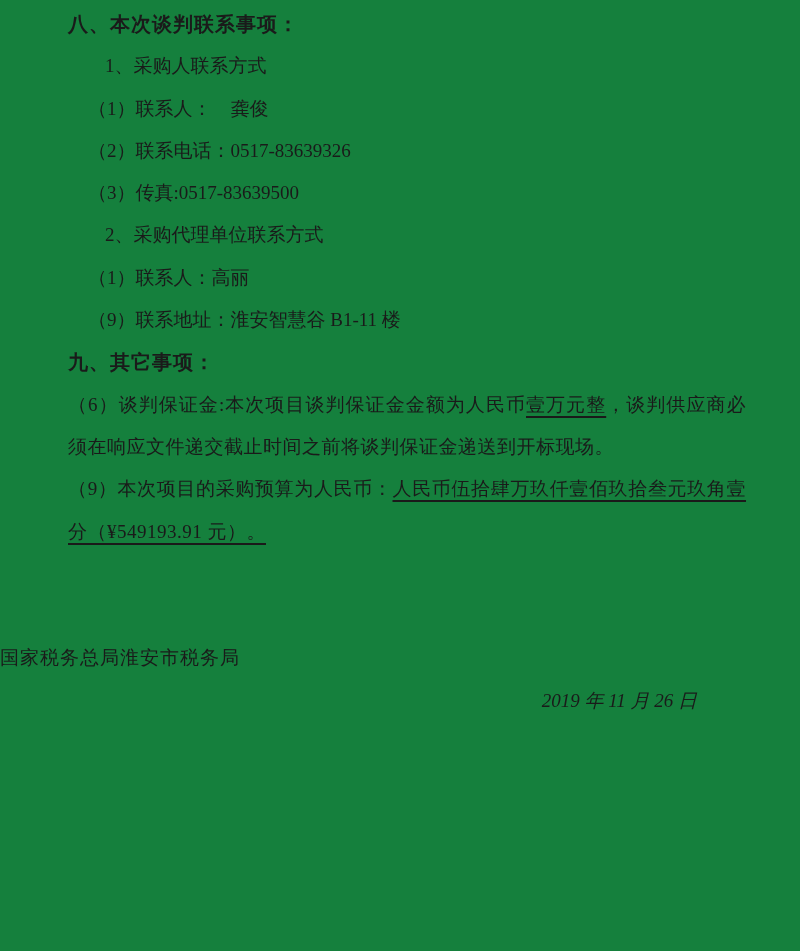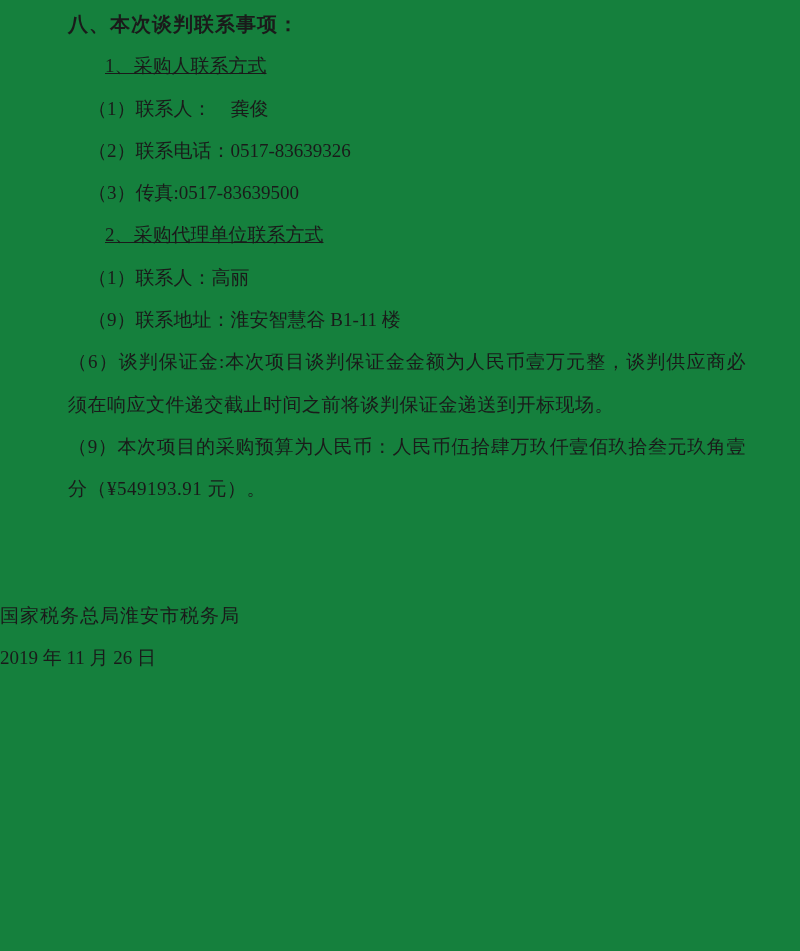--- a/index.html
+++ b/index.html
@@ -24,60 +24,64 @@
   .heading {
     font-family: "Liberation Sans", "DejaVu Sans", sans-serif;
     font-weight: 700;
     font-size: 20px;
     padding-left: 68px;
     letter-spacing: 1px;
   }
   .line {
     white-space: pre-wrap;
   }
-  .lvl1 { padding-left: 105px; text-decoration: underline; }
+  .lvl1 { padding-left: 105px; }
   .lvl2 { padding-left: 88px; }
   .para {
     padding-left: 68px;
     padding-right: 54px;
     text-align: justify;
     text-align-last: left;
     letter-spacing: 0.5px;
   }
   .u {
+    text-decoration: underline;
     text-decoration-thickness: 1.5px;
     text-underline-offset: 5px;
   }
   .sig-block {
     margin-top: 84.6px;
   }
   .sig {
     text-align: left;
     padding-right: 70px;
     letter-spacing: 1px;
   }
   .date {
+    text-align: right;
     padding-right: 103px;
+    font-style: italic;
   }
 </style>
 </head>
 <body>
 
 <div class="page">
 
   <div class="heading">八、本次谈判联系事项：</div>
 
   <div class="line lvl1">1、采购人联系方式</div>
   <div class="line lvl2">（1）联系人：　龚俊</div>
   <div class="line lvl2">（2）联系电话：0517-83639326</div>
   <div class="line lvl2">（3）传真:0517-83639500</div>
   <div class="line lvl1">2、采购代理单位联系方式</div>
   <div class="line lvl2">（1）联系人：高丽</div>
   <div class="line lvl2">（9）联系地址：淮安智慧谷 B1-11 楼</div>
 
+  <div class="heading">九、其它事项：</div>
 
   <div class="para"><span>（6）谈判保证金:本次项目谈判保证金金额为人民币</span><span class="u">壹万元整</span><span>，谈判供应商必须在响应文件递交截止时间之前将谈判保证金递送到开标现场。</span></div>
 
   <div class="para"><span>（9）本次项目的采购预算为人民币：</span><span class="u">人民币伍拾肆万玖仟壹佰玖拾叁元玖角壹分（¥549193.91 元）。</span></div>
 
   <div class="sig-block">
     <div class="sig">国家税务总局淮安市税务局</div>
     <div class="date">2019 年 11 月 26 日</div>
   </div>
 

